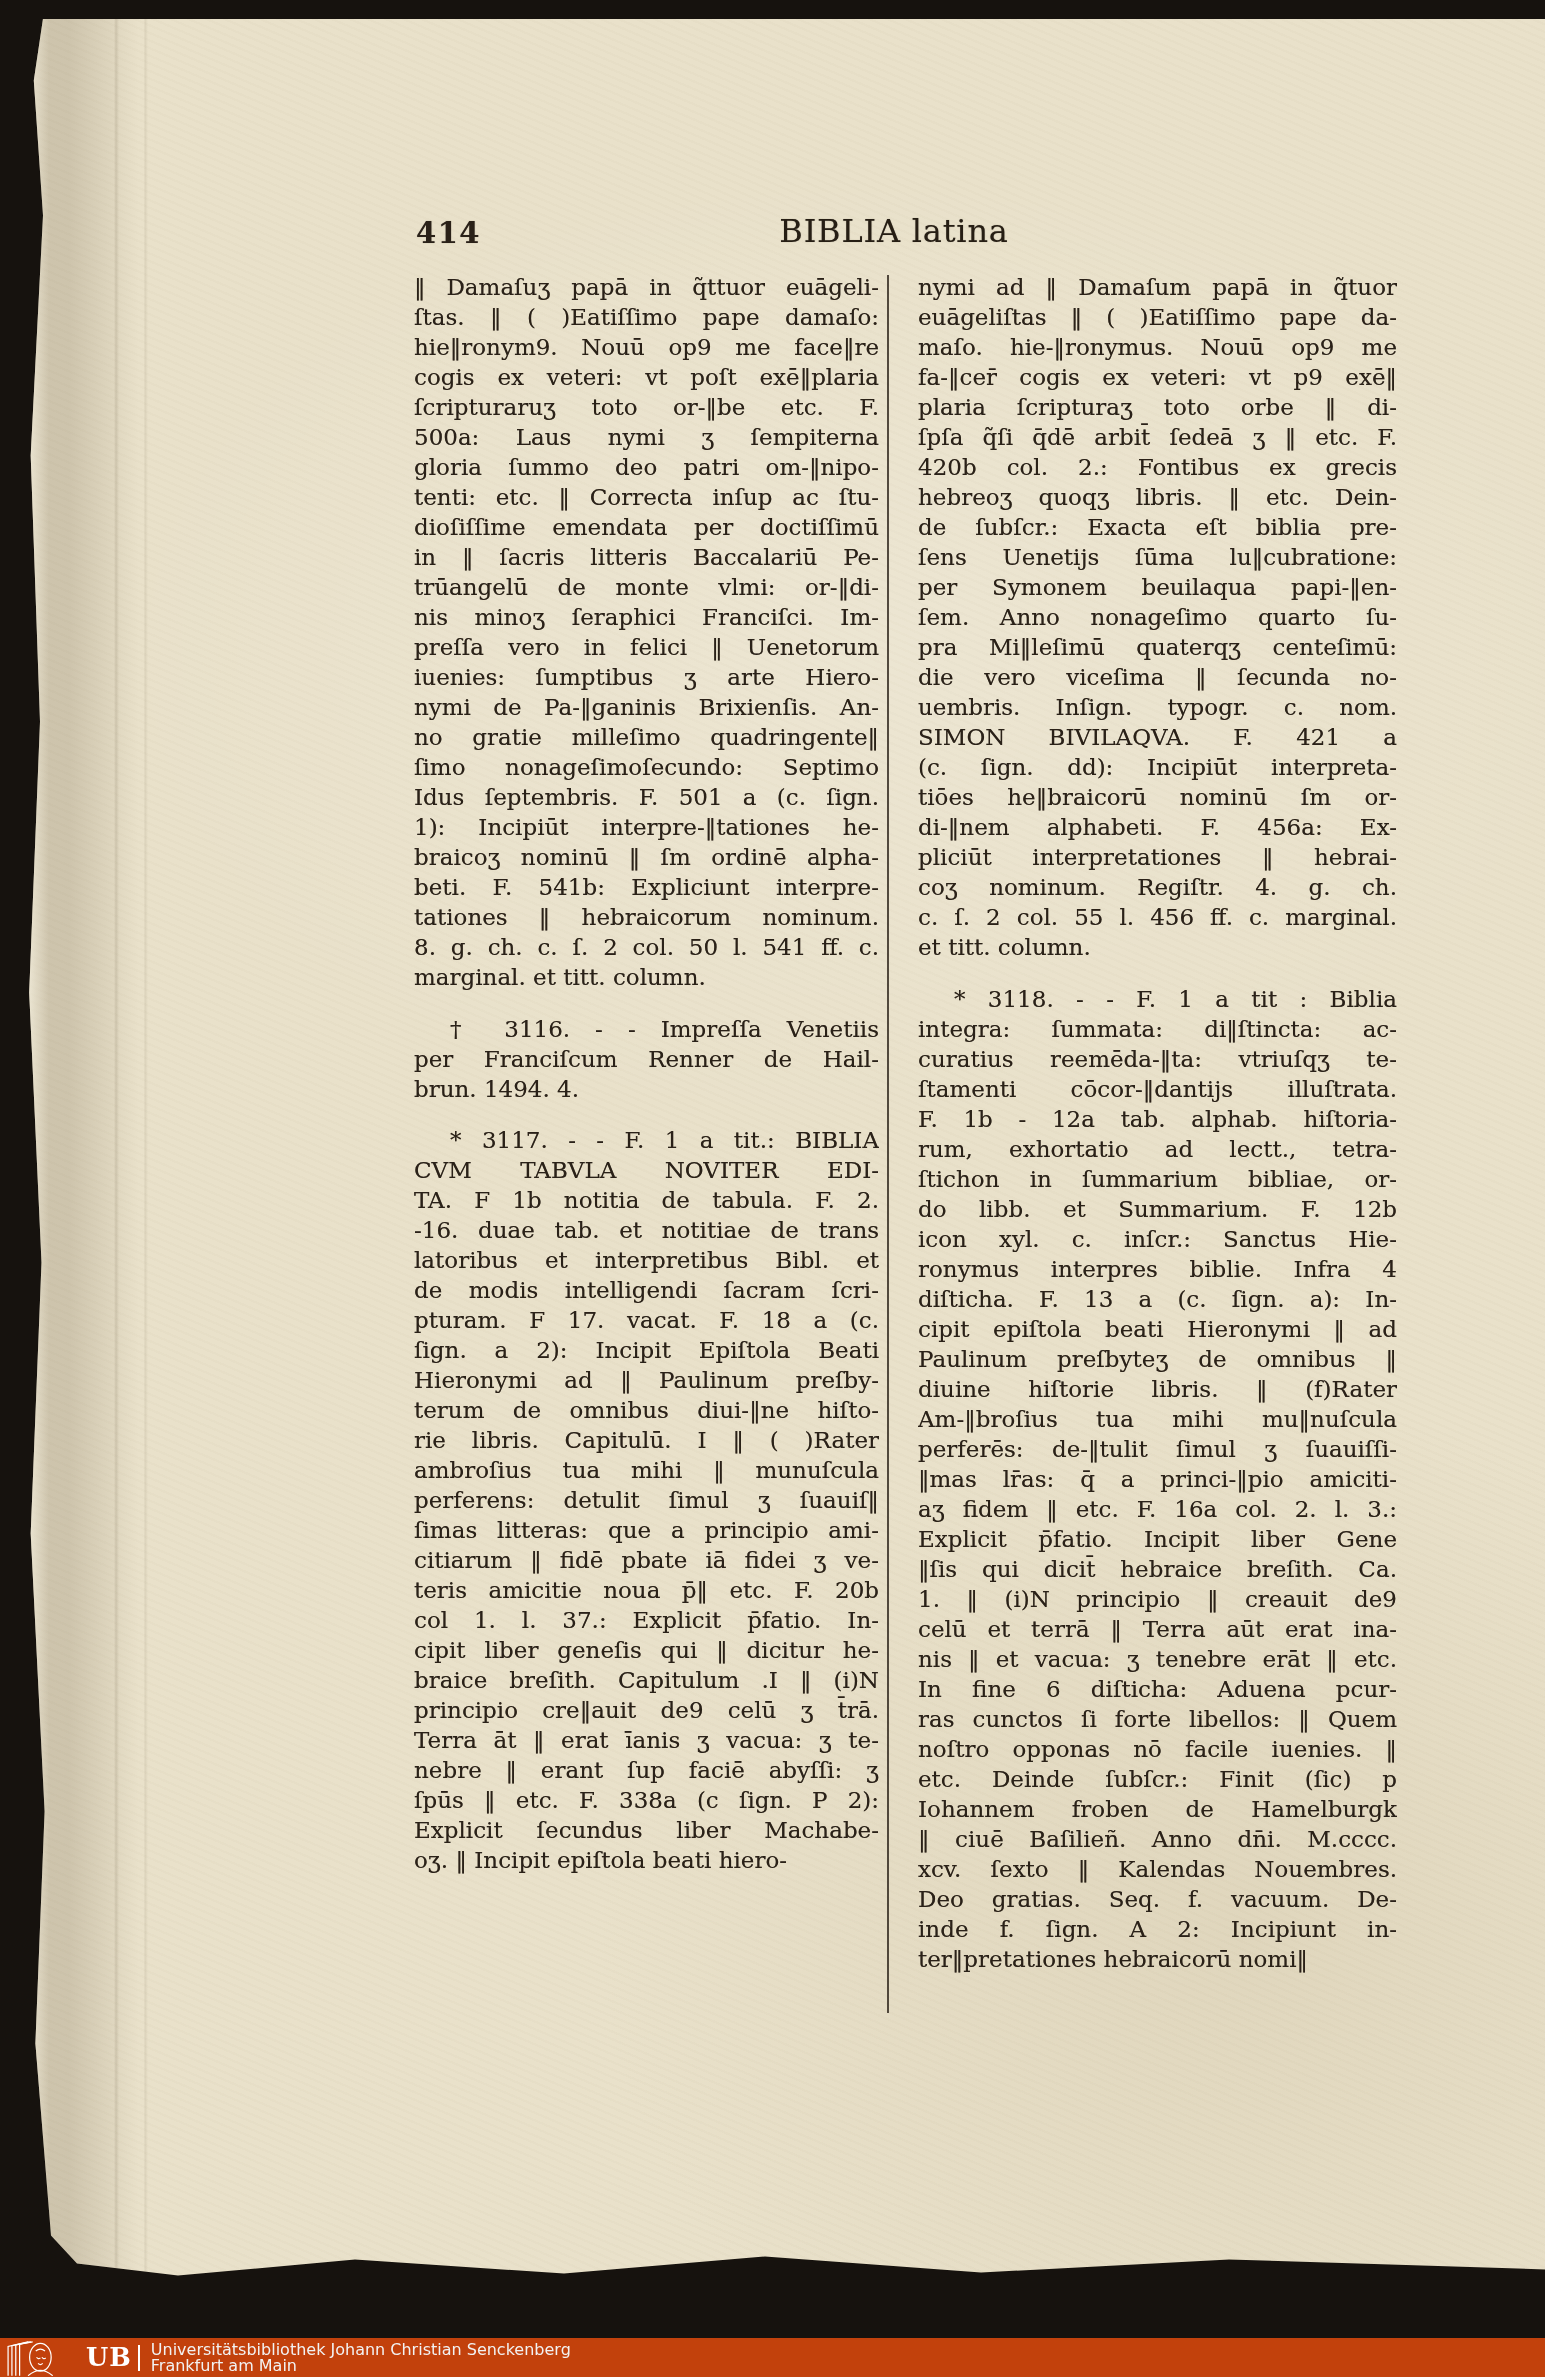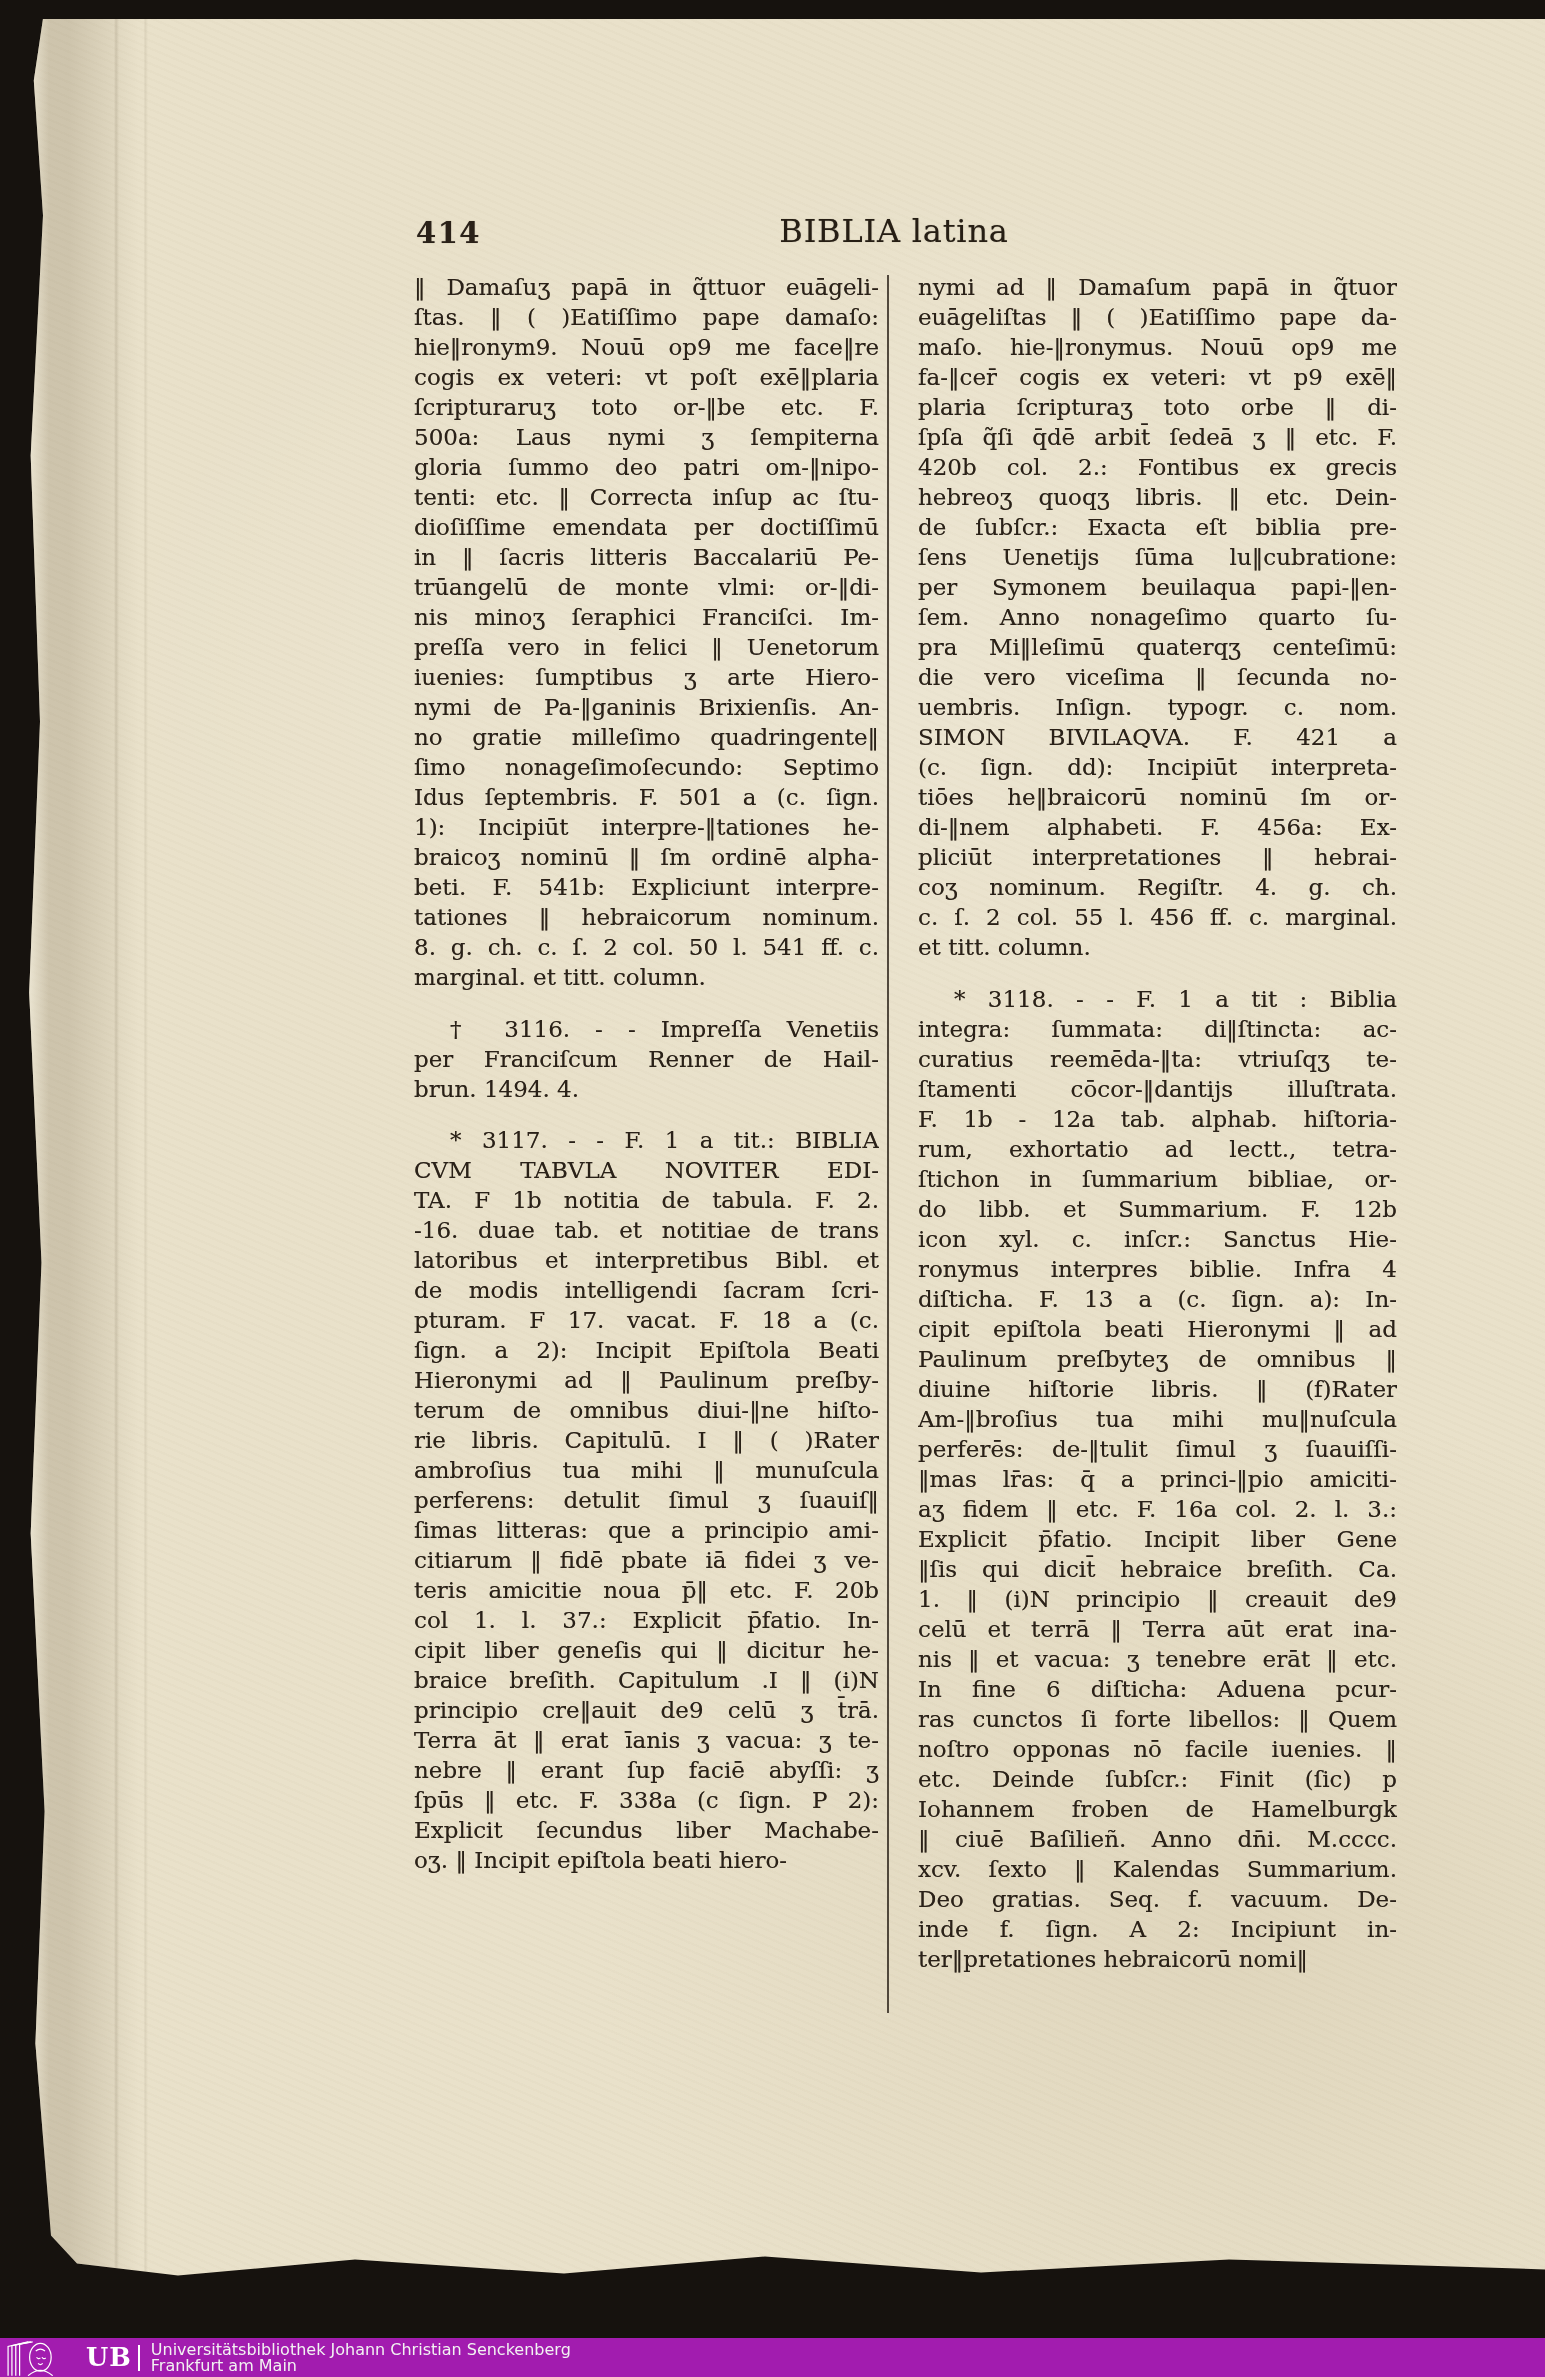--- a/index.html
+++ b/index.html
@@ -54,21 +54,21 @@
   .line.last{text-align:left;}
   .line.last::after{content:none;}
   .line.indent{text-indent:36px;}
   .column-divider{
     position:absolute;left:887px;top:275px;width:1.5px;height:1738px;
     background:rgba(38,30,20,.78);
   }
   
   .footer-bar{
     position:absolute;left:0;bottom:0;width:1546px;height:39px;
-    background:#a21caf;
+    background:#c2410c;
     display:flex;align-items:center;
     font-family:"DejaVu Sans","Liberation Sans",sans-serif;
   }
   .logo-wrap{display:flex;align-items:center;height:39px;}
   .logo-svg{margin-left:4.6px;}
   .ub-monogram{
     font-family:"DejaVu Serif","Liberation Serif",serif;
     font-weight:bold;font-size:25.5px;color:#ffffff;line-height:39px;
     margin-left:1.5px;letter-spacing:0.8px;
   }
@@ -193,21 +193,21 @@
       <div class="line">‖ſis qui dicit̄ hebraice breſith. Ca.</div>
       <div class="line">1. ‖ (i)N principio ‖ creauit de9</div>
       <div class="line">celū et terrā ‖ Terra aūt erat ina-</div>
       <div class="line">nis ‖ et vacua: ʒ tenebre erāt ‖ etc.</div>
       <div class="line">In fine 6 diſticha: Aduena pcur-</div>
       <div class="line">ras cunctos ſi forte libellos: ‖ Quem</div>
       <div class="line">noſtro opponas nō facile iuenies. ‖</div>
       <div class="line">etc. Deinde ſubſcr.: Finit (ſic) p</div>
       <div class="line">Iohannem froben de Hamelburgk</div>
       <div class="line">‖ ciuē Baſilieñ. Anno dn̄i. M.cccc.</div>
-      <div class="line">xcv. ſexto ‖ Kalendas Summarium.</div>
+      <div class="line">xcv. ſexto ‖ Kalendas Nouembres.</div>
       <div class="line">Deo gratias. Seq. f. vacuum. De-</div>
       <div class="line">inde f. ſign. A 2: Incipiunt in-</div>
       <div class="line last">ter‖pretationes hebraicorū nomi‖</div>
     </div>
   </div>
 
 <div class="footer-bar">
   <div class="logo-wrap">
     <svg class="logo-svg" width="80" height="36" viewBox="0 0 104 46">
       <g stroke="#ffffff" stroke-width="1.6" fill="none">

